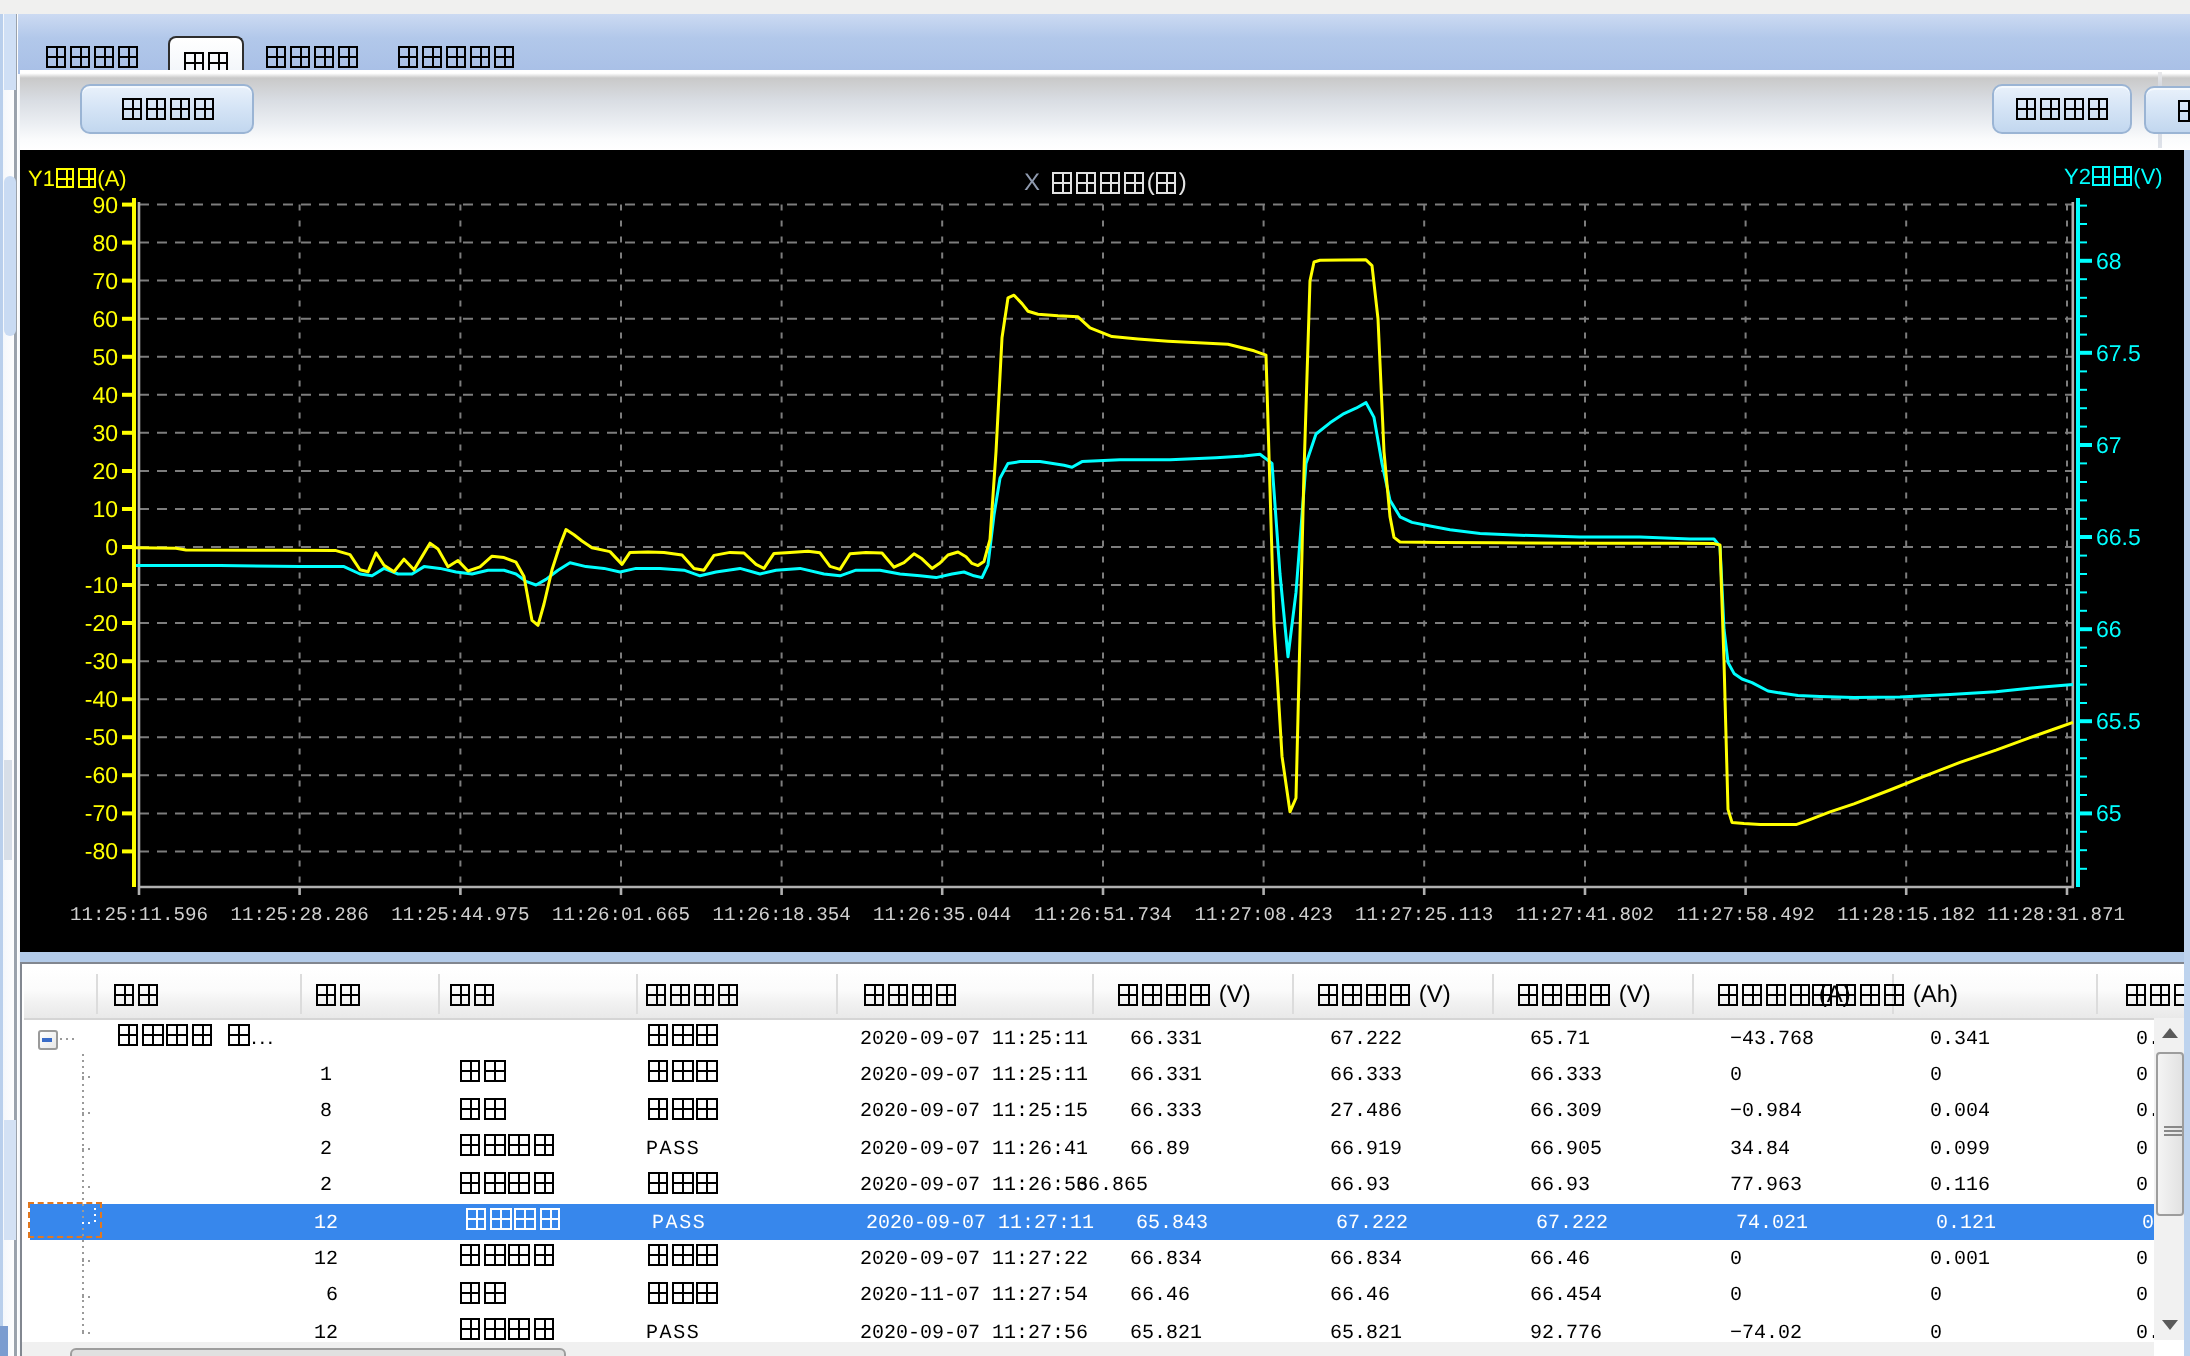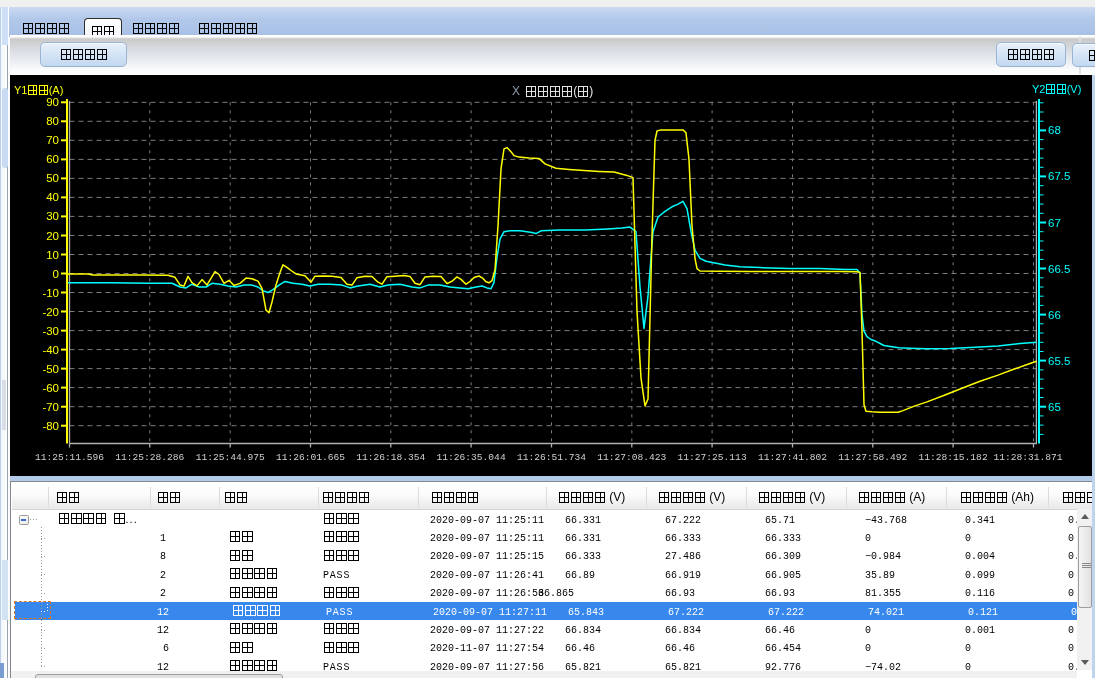--- a/index.html
+++ b/index.html
@@ -273,21 +273,21 @@
       <div class="hsep" style="left:1036px"></div>
       <div class="hlabel" style="left:44px"><i class="z"></i><i class="z"></i></div>
       <div class="hlabel" style="left:145px"><i class="z"></i><i class="z"></i></div>
       <div class="hlabel" style="left:212px"><i class="z"></i><i class="z"></i></div>
       <div class="hlabel" style="left:310px"><i class="z"></i><i class="z"></i><i class="z"></i><i class="z"></i></div>
       <div class="hlabel" style="left:419px"><i class="z"></i><i class="z"></i><i class="z"></i><i class="z"></i></div>
       <div class="hlabel" style="left:546px"><i class="z"></i><i class="z"></i><i class="z"></i><i class="z"></i> (V)</div>
       <div class="hlabel" style="left:646px"><i class="z"></i><i class="z"></i><i class="z"></i><i class="z"></i> (V)</div>
       <div class="hlabel" style="left:746px"><i class="z"></i><i class="z"></i><i class="z"></i><i class="z"></i> (V)</div>
       <div class="hlabel" style="left:846px"><i class="z"></i><i class="z"></i><i class="z"></i><i class="z"></i> (A)</div>
-      <div class="hlabel" style="left:948px"><i class="z"></i><i class="z"></i><i class="z"></i><i class="z"></i> (Ah)</div>
+      <div class="hlabel" style="left:893px"><i class="z"></i><i class="z"></i><i class="z"></i><i class="z"></i> (Ah)</div>
       <div class="hlabel" style="left:1050px"><i class="z"></i><i class="z"></i><i class="z"></i></div>
     </div>
     <div class="row" style="top:27.50px">
       <div class="cell" style="left:46px"><i class="z zb"></i><i class="z zb"></i><i class="z zb"></i><i class="z zb"></i>&nbsp; <i class="z zb"></i><span style="letter-spacing:1px">...</span></div>
       <div class="cell" style="left:311px"><i class="z zb"></i><i class="z zb"></i><i class="z zb"></i></div>
       <div class="cell" style="left:418px"><span class="num">2020-09-07 11:25:11</span></div>
       <div class="cell" style="left:553px"><span class="num">66.331</span></div>
       <div class="cell" style="left:653px"><span class="num">67.222</span></div>
       <div class="cell" style="left:753px"><span class="num">65.71</span></div>
       <div class="cell" style="left:853px"><span class="num">−43.768</span></div>
@@ -319,33 +319,33 @@
       <div class="cell" style="left:1056px"><span class="num">0.</span></div>
     </div>
     <div class="row" style="top:82.70px">
       <div class="cell" style="left:142px"><span class="num" style="display:inline-block;width:18px;text-align:center">2</span></div>
       <div class="cell" style="left:217px"><i class="z zb"></i><i class="z zb"></i><i class="z zb"></i><i class="z zb"></i></div>
       <div class="cell" style="left:311px"><span class="num" style="letter-spacing:.8px">PASS</span></div>
       <div class="cell" style="left:418px"><span class="num">2020-09-07 11:26:41</span></div>
       <div class="cell" style="left:553px"><span class="num">66.89</span></div>
       <div class="cell" style="left:653px"><span class="num">66.919</span></div>
       <div class="cell" style="left:753px"><span class="num">66.905</span></div>
-      <div class="cell" style="left:853px"><span class="num">35.89</span></div>
+      <div class="cell" style="left:853px"><span class="num">34.84</span></div>
       <div class="cell" style="left:953px"><span class="num">0.099</span></div>
       <div class="cell" style="left:1056px"><span class="num">0</span></div>
     </div>
     <div class="row" style="top:101.10px">
       <div class="cell" style="left:142px"><span class="num" style="display:inline-block;width:18px;text-align:center">2</span></div>
       <div class="cell" style="left:217px"><i class="z zb"></i><i class="z zb"></i><i class="z zb"></i><i class="z zb"></i></div>
       <div class="cell" style="left:311px"><i class="z zb"></i><i class="z zb"></i><i class="z zb"></i></div>
       <div class="cell" style="left:418px"><span class="num">2020-09-07 11:26:53</span></div>
       <div class="cell" style="left:526px"><span class="num">66.865</span></div>
       <div class="cell" style="left:653px"><span class="num">66.93</span></div>
       <div class="cell" style="left:753px"><span class="num">66.93</span></div>
-      <div class="cell" style="left:853px"><span class="num">81.355</span></div>
+      <div class="cell" style="left:853px"><span class="num">77.963</span></div>
       <div class="cell" style="left:953px"><span class="num">0.116</span></div>
       <div class="cell" style="left:1056px"><span class="num">0</span></div>
     </div>
     <div class="row" id="hirow" style="top:119.50px">
       <div class="cell" style="left:139px"><span class="num" style="display:inline-block;width:18px;text-align:center">12</span></div>
       <div class="cell" style="left:217px"><i class="z zb"></i><i class="z zb"></i><i class="z zb"></i><i class="z zb"></i></div>
       <div class="cell" style="left:311px"><span class="num" style="letter-spacing:.8px">PASS</span></div>
       <div class="cell" style="left:418px"><span class="num">2020-09-07 11:27:11</span></div>
       <div class="cell" style="left:553px"><span class="num">65.843</span></div>
       <div class="cell" style="left:653px"><span class="num">67.222</span></div>

